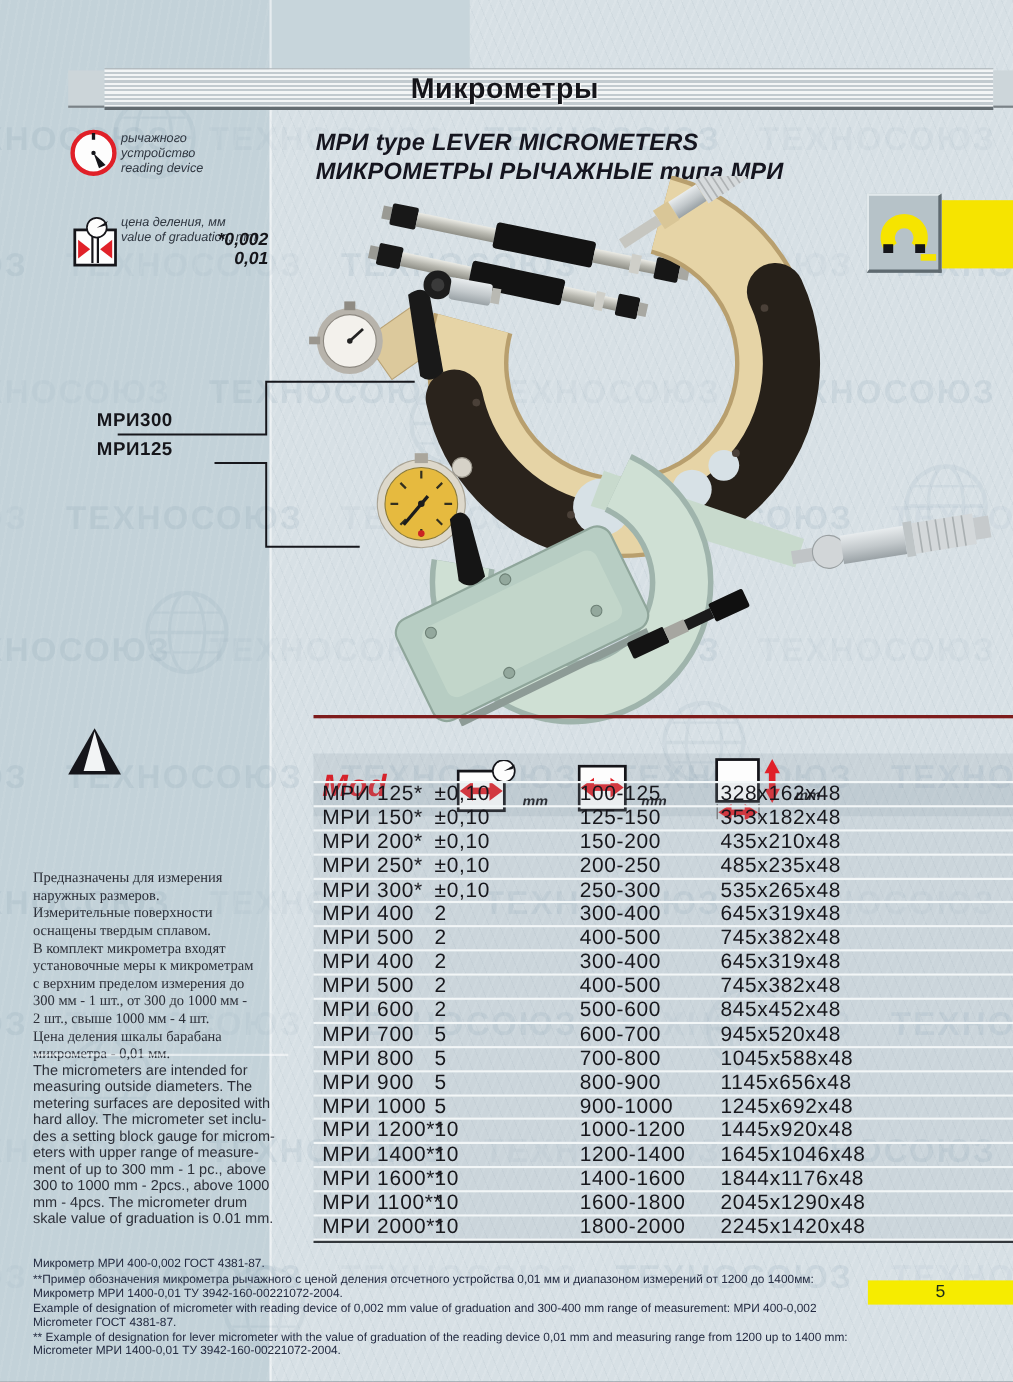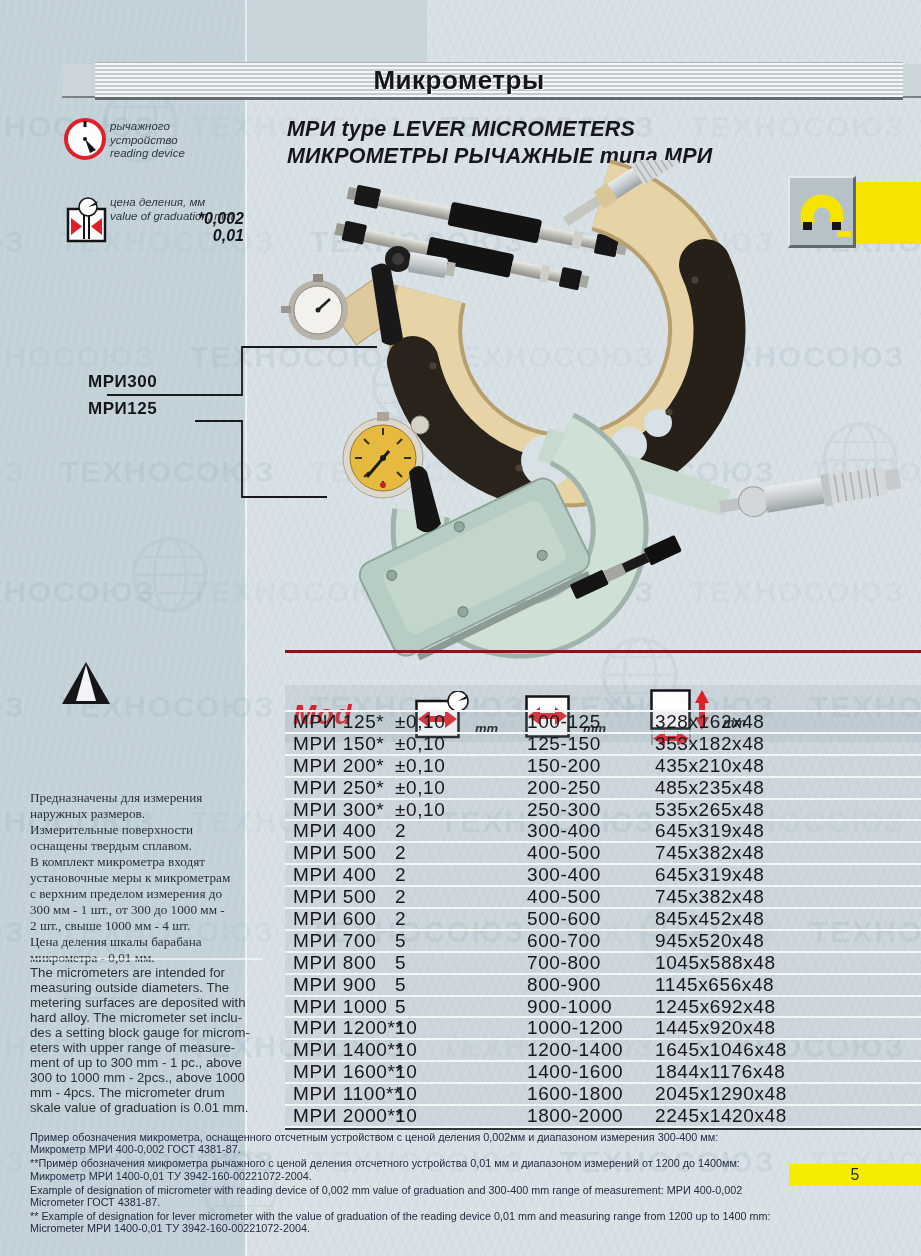--- a/index.html
+++ b/index.html
@@ -526,21 +526,21 @@
           <span class="tcell c-model">МРИ 2000**</span>
           <span class="tcell c-acc">10</span>
           <span class="tcell c-range">1800-2000</span>
           <span class="tcell c-dims">2245x1420x48</span>
         </div>
       </div>
     <div class="table-bottomline"></div>
   </div>
 
   <div class="abs footnotes" id="footnotes">
-      <p class="footnote"><span>Пример обозначения микрометра, оснащенного отсчетным устройством с ценой деления 0,002мм и диапазоном измерения 300-400 мм:</span><br><span>Микрометр МРИ 400-0,002 ГОСТ 4381-87.</span></p>
+      <p class="footnote"><br><span>Микрометр МРИ 400-0,002 ГОСТ 4381-87.</span></p>
       <p class="footnote"><span>**Пример обозначения микрометра рычажного с ценой деления отсчетного устройства 0,01 мм и диапазоном измерений от 1200 до 1400мм:</span><br><span>Микрометр МРИ 1400-0,01 ТУ 3942-160-00221072-2004.</span></p>
       <p class="footnote"><span>Example of designation of micrometer with reading device of 0,002 mm value of graduation and 300-400 mm range of measurement: МРИ 400-0,002</span><br><span>Micrometer ГОСТ 4381-87.</span></p>
       <p class="footnote"><span>** Example of designation for lever micrometer with the value of graduation of the reading device 0,01 mm and measuring range from 1200 up to 1400 mm:</span><br><span>Micrometer МРИ 1400-0,01 ТУ 3942-160-00221072-2004.</span></p>
     </div>
 
   <div class="abs page-num-bar">
     <span class="page-num">5</span>
   </div>
 
 </div>

